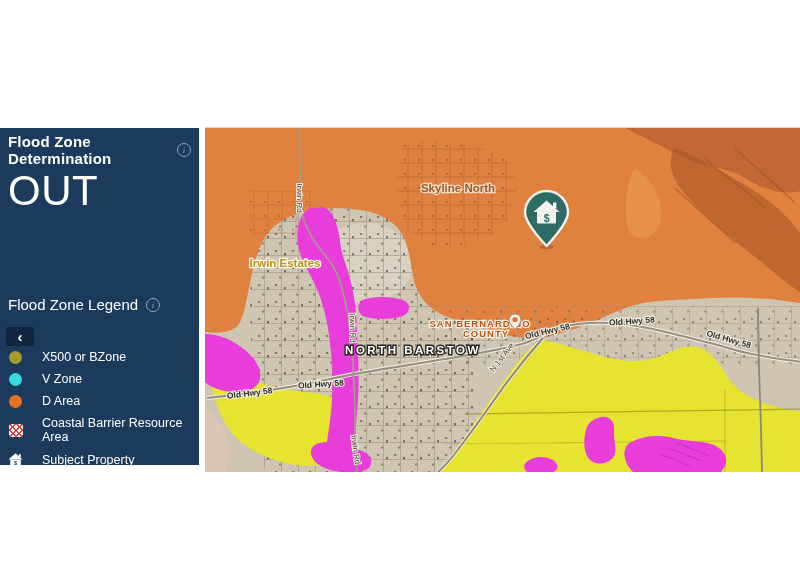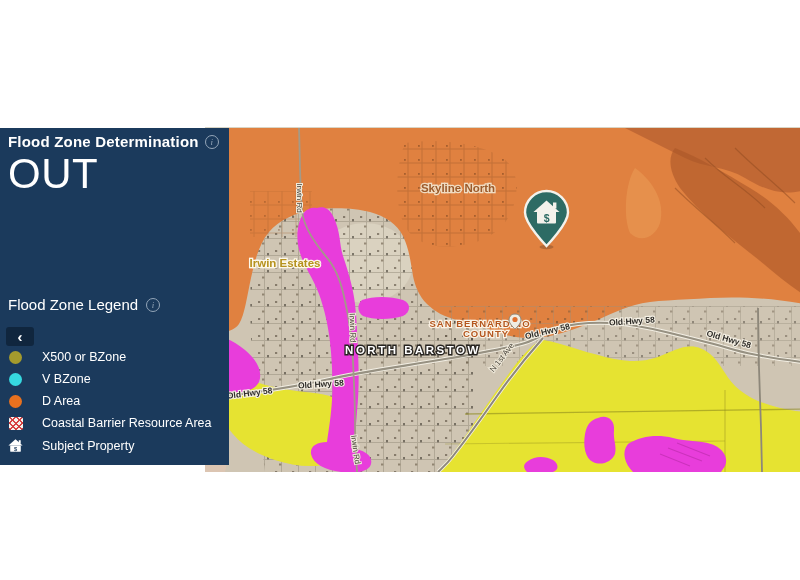--- a/index.html
+++ b/index.html
@@ -4,21 +4,21 @@
 <style>
   html,body{margin:0;padding:0;background:#ffffff;}
   body{width:800px;height:580px;position:relative;font-family:"Liberation Sans",sans-serif;overflow:hidden;}
   .stage{position:absolute;inset:0;background:#ffffff;}
 
   
   .map-wrap{position:absolute;left:195px;top:127px;width:605px;height:344px;border-top:1px solid #d9d5c6;overflow:hidden;background:#cfc5b3;margin-left:10px;}
   .map-wrap svg{display:block;}
 
   
-  .sidebar{position:absolute;left:0;top:128px;width:229px;height:337px;background:#1b3a5c;color:#fff;box-sizing:border-box;}
+  .sidebar{position:absolute;left:0;top:128px;width:199px;height:337px;background:#1b3a5c;color:#fff;box-sizing:border-box;}
   .det{padding:5px 8px 0 8px;}
   .det-title-row{display:flex;align-items:center;gap:6px;}
   .det-title{font-size:15px;font-weight:600;letter-spacing:.2px;}
   .det-value{font-size:42px;font-weight:400;letter-spacing:.5px;margin-top:2px;line-height:1.05;}
   .info-dot{display:inline-flex;align-items:center;justify-content:center;width:12px;height:12px;border:1px solid #93a5b8;border-radius:50%;font-size:9px;color:#93a5b8;font-style:italic;font-family:"Liberation Serif",serif;flex:0 0 auto;}
   .legend{position:absolute;left:0;top:168px;right:0;padding:0 8px;}
   .legend-title-row{display:flex;align-items:center;gap:8px;margin-bottom:14px;}
   .legend-title{font-size:15px;font-weight:500;}
   .collapse-btn{width:28px;height:19px;background:rgba(8,22,38,.55);border:none;border-radius:3px;color:#fff;font-size:15px;font-weight:bold;line-height:17px;text-align:center;padding:0;margin:0 0 4px -2px;cursor:pointer;display:block;}
   .legend-item{display:flex;align-items:center;gap:19px;margin-bottom:8px;font-size:12.5px;}
@@ -187,21 +187,21 @@
       <div class="legend-item">
         <span class="swbox">
             <span class="sw-circle" style="background: rgb(164, 155, 45);"></span>
           </span>
         <span>X500 or BZone</span>
       </div>
       <div class="legend-item">
         <span class="swbox">
             <span class="sw-circle" style="background: rgb(54, 217, 224);"></span>
           </span>
-        <span>V BZone</span>
+        <span>V Zone</span>
       </div>
       <div class="legend-item">
         <span class="swbox">
             <span class="sw-circle" style="background: rgb(232, 113, 31);"></span>
           </span>
         <span>D Area</span>
       </div>
       <div class="legend-item">
         <span class="swbox">
             <span class="sw-cross"></span>

